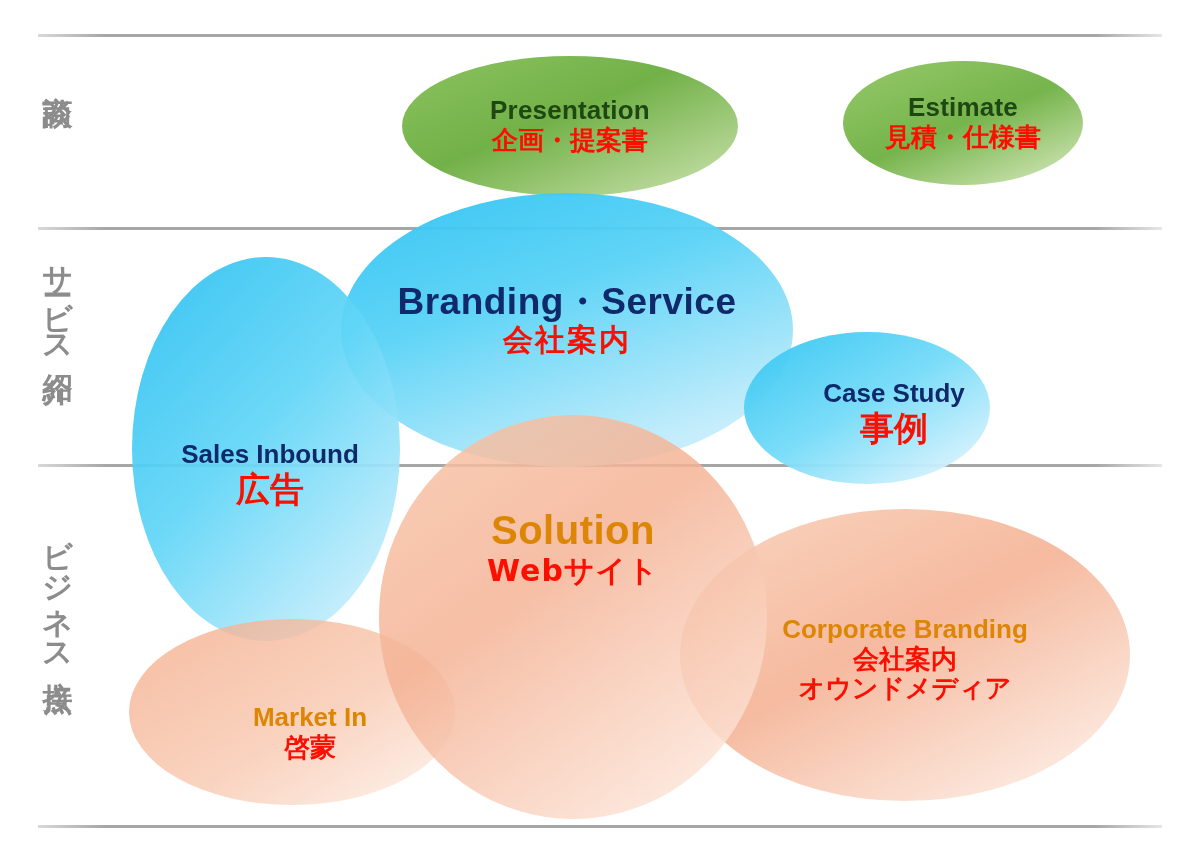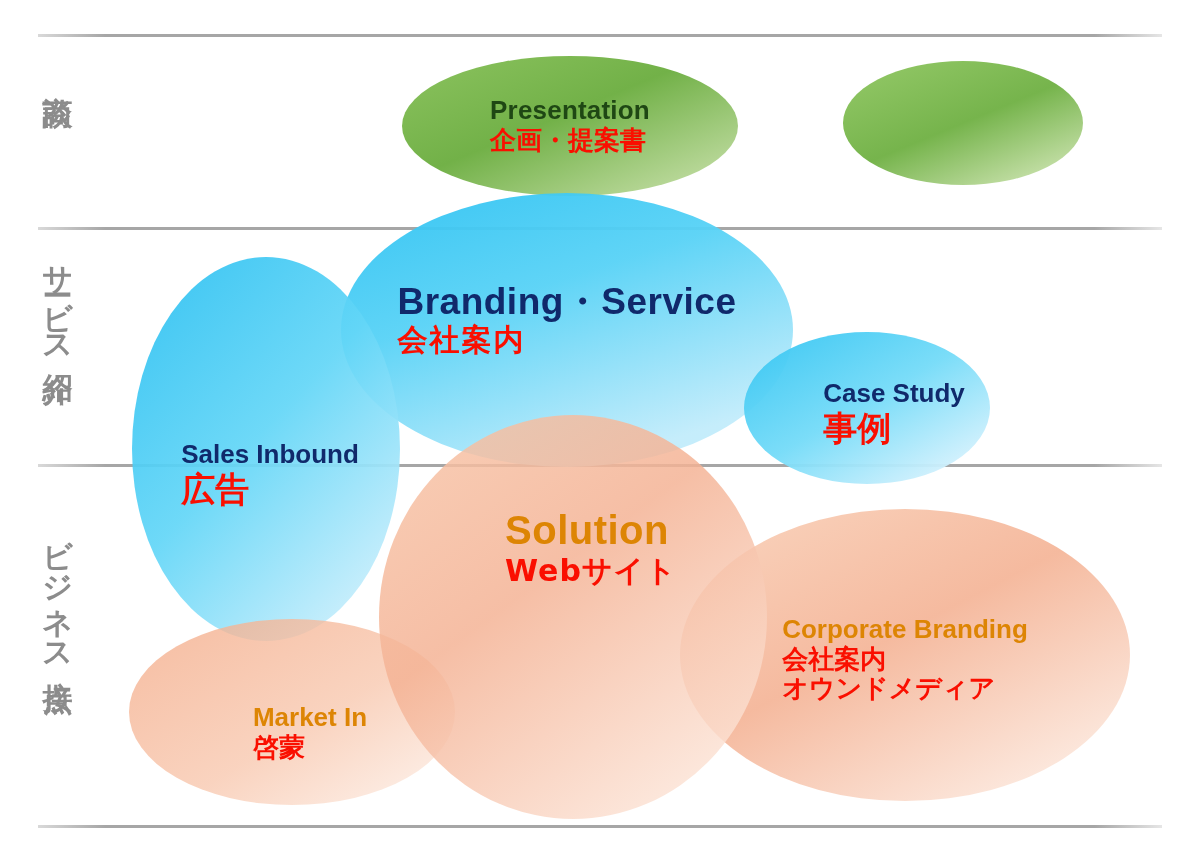--- a/index.html
+++ b/index.html
@@ -18,20 +18,21 @@
     line-height:1.02;
     letter-spacing:1px;
     writing-mode:vertical-rl;
     text-orientation:upright;
     white-space:nowrap;
     font-family:"DejaVu Sans","Liberation Sans",sans-serif;
   }
 
   .bubble-label{
     position:absolute;
+    text-align:center;
     white-space:nowrap;
     line-height:1.14;
     pointer-events:none;
   }
   .ln{display:block;}
   .en{font-weight:700;}
   .jp{font-weight:700;font-family:"DejaVu Sans","Liberation Sans",sans-serif;}
 
   
   .g-en{color:#1f4714;font-size:26px;letter-spacing:.2px;}
@@ -127,37 +128,41 @@
 
   <div class="axis-label" style="left:42px;top:72px;height:130px;">商談</div>
   <div class="axis-label" style="left:42px;top:244px;height:200px;">サービス紹介</div>
   <div class="axis-label" style="left:42px;top:518px;height:200px;">ビジネス接点</div>
 
   <div class="bubble-label" style="left:570px;top:96px;transform:translateX(-50%);">
     <span class="ln en g-en">Presentation</span>
     <span class="ln jp g-jp">企画・提案書</span>
   </div>
 
+  <div class="bubble-label" style="left:963px;top:93px;transform:translateX(-50%);">
+    <span class="ln en g-en">Estimate</span>
+    <span class="ln jp g-jp">見積・仕様書</span>
+  </div>
 
   <div class="bubble-label" style="left:567px;top:281px;transform:translateX(-50%);">
     <span class="ln en big-en">Branding・Service</span>
     <span class="ln jp big-jp">会社案内</span>
   </div>
 
   <div class="bubble-label" style="left:270px;top:440px;transform:translateX(-50%);">
     <span class="ln en b-en">Sales Inbound</span>
     <span class="ln jp b-jp">広告</span>
   </div>
 
   <div class="bubble-label" style="left:894px;top:379px;transform:translateX(-50%);">
     <span class="ln en b-en">Case Study</span>
     <span class="ln jp b-jp">事例</span>
   </div>
 
-  <div class="bubble-label" style="left:573px;top:508px;transform:translateX(-50%);margin-left:18px;">
+  <div class="bubble-label" style="left:573px;top:508px;transform:translateX(-50%);">
     <span class="ln en sol-en">Solution</span>
     <span class="ln jp sol-jp">Webサイト</span>
   </div>
 
   <div class="bubble-label" style="left:905px;top:615px;transform:translateX(-50%);">
     <span class="ln en o-en">Corporate Branding</span>
     <span class="ln jp o-jp">会社案内</span>
     <span class="ln jp o-jp">オウンドメディア</span>
   </div>
 

